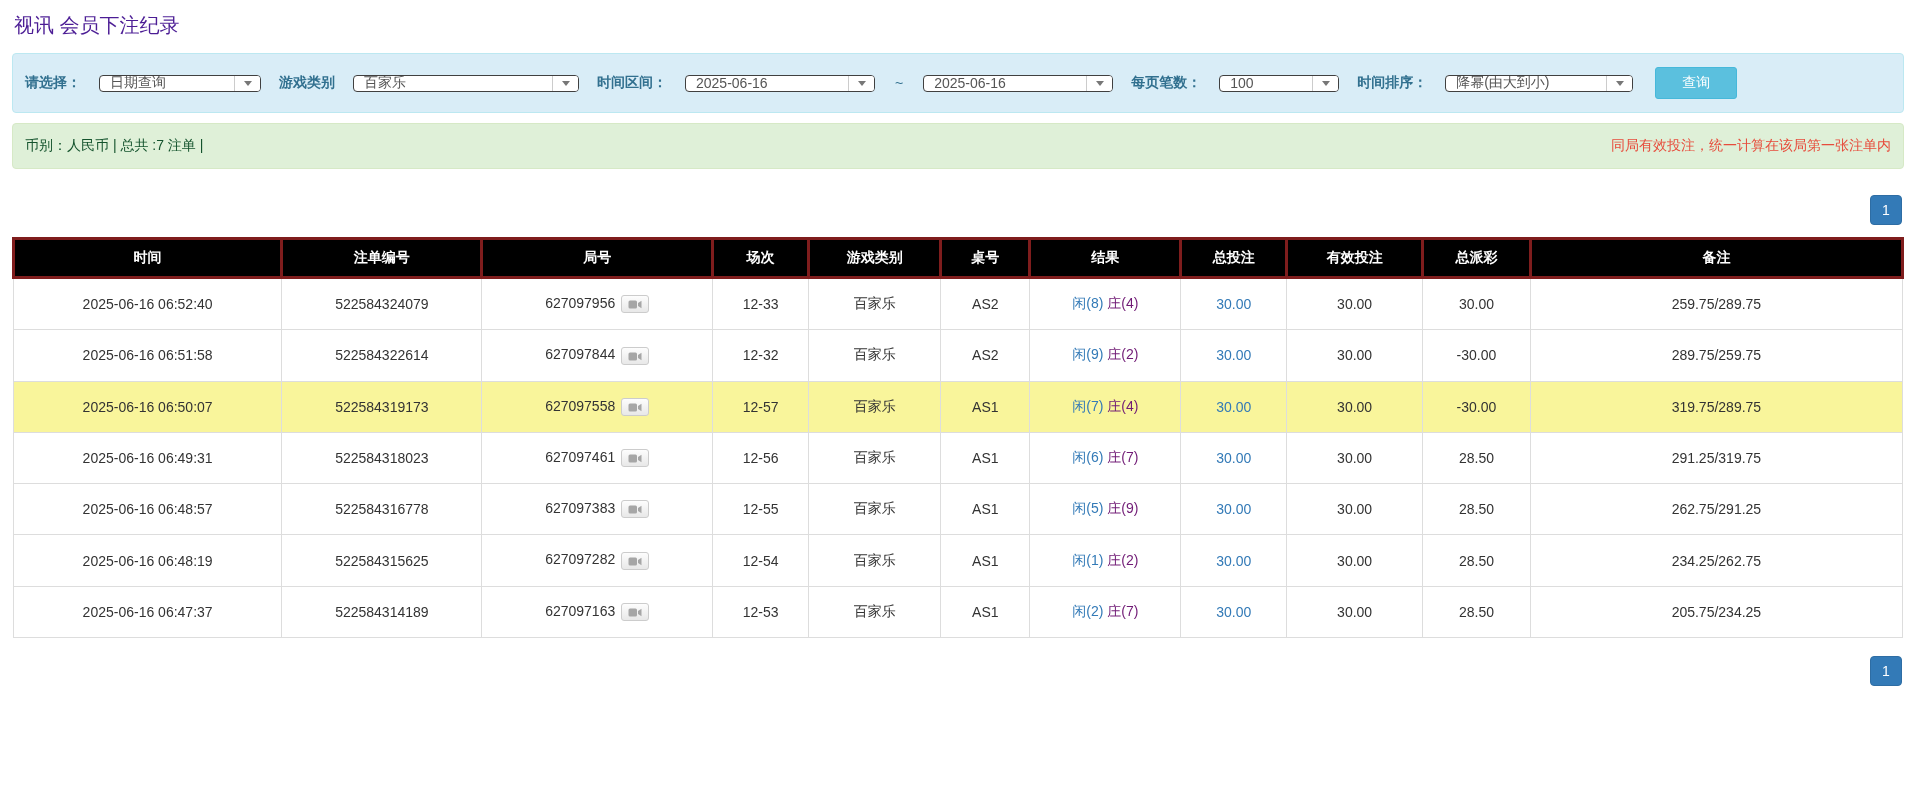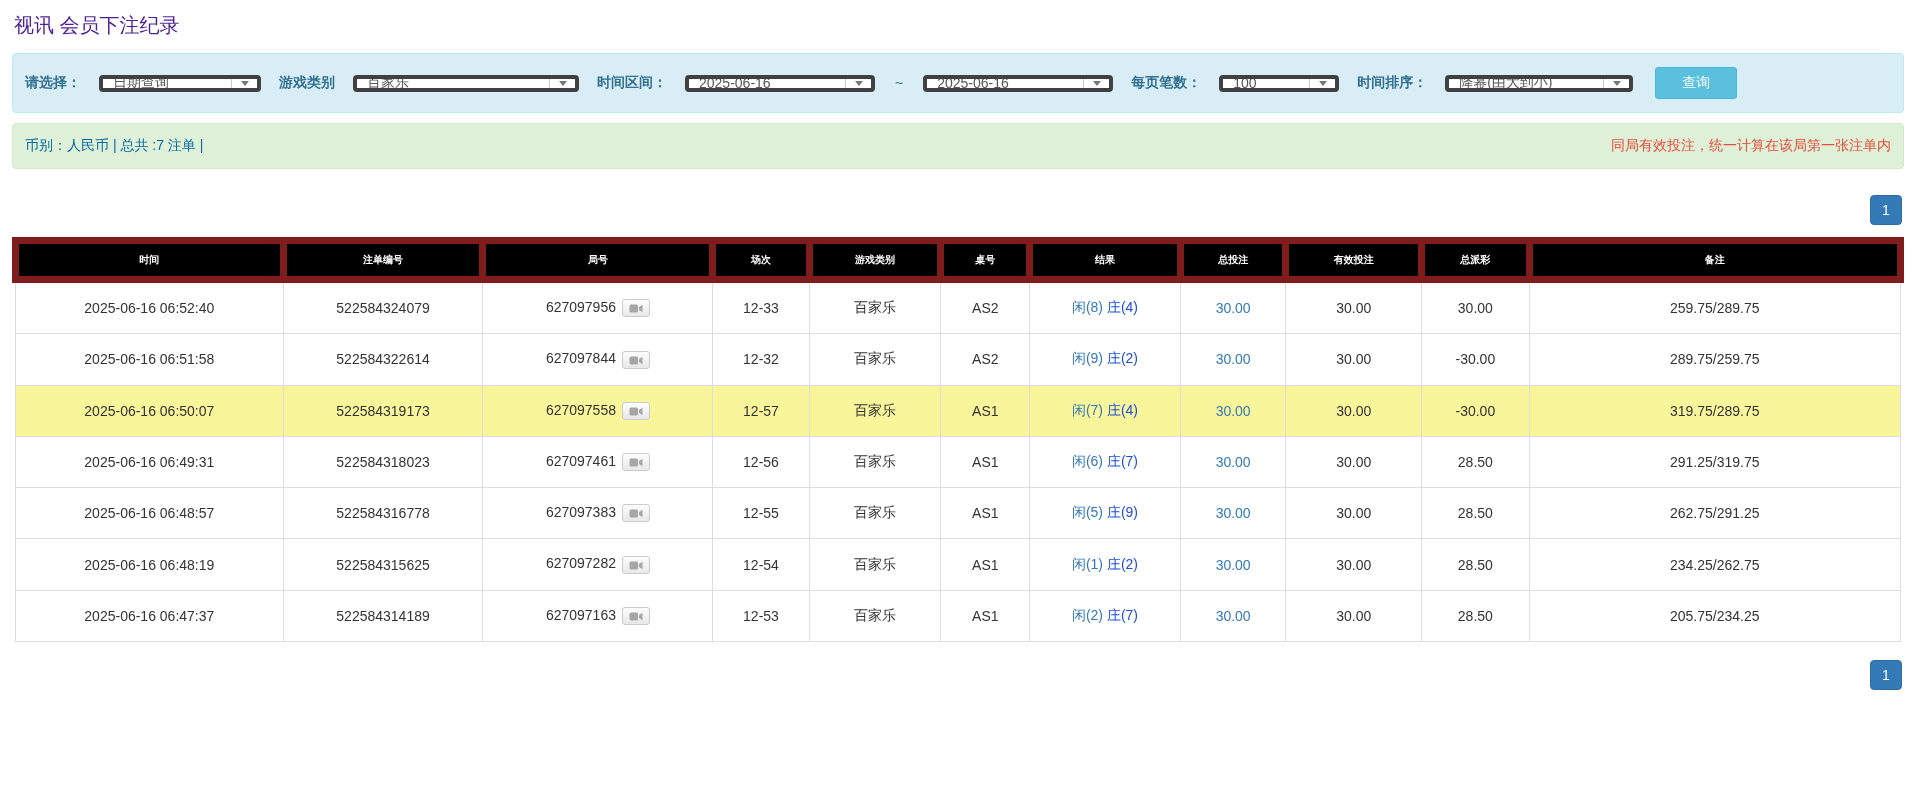--- a/index.html
+++ b/index.html
@@ -32,21 +32,21 @@
 }
 .filter-label {
   font-weight: 700;
   font-size: 14px;
   color: #31708f;
 }
 .combo {
   display: flex;
   align-items: stretch;
   background: #fff;
-  border: 4px solid #404040;
+  border: 1px solid #404040;
   border-radius: 4px;
   height: 17px;
   overflow: hidden;
   cursor: pointer;
 }
 .combo .combo-value {
   display: flex;
   align-items: center;
   padding: 0 10px;
   color: #555;
@@ -84,21 +84,21 @@
 .summary-bar {
   background: #dff0d8;
   border: 1px solid #d6e9c6;
   border-radius: 4px;
   margin-top: 10px;
   padding: 13px 12px;
   display: flex;
   justify-content: space-between;
   align-items: center;
 }
-.summary-left { color: #0369a1; }
+.summary-left { color: #14532d; }
 .summary-note { color: #e74c3c; }
 
 .pagination-row { display: flex; justify-content: flex-end; }
 .pagination-top { margin: 26px 2px 12px; }
 .pagination-bottom { margin: 18px 2px 4px; }
 .page-btn {
   min-width: 32px;
   height: 30px;
   background: #337ab7;
   border: 1px solid #2e6da4;
@@ -114,37 +114,37 @@
 
 table.records {
   width: 100%;
   border-collapse: collapse;
   table-layout: fixed;
 }
 .records thead th {
   background: #000;
   color: #fff;
   font-weight: 700;
-  font-size: 10px;
+  font-size: 14px;
   padding: 9px 4px;
-  border: 7px solid #7f1d1d;
+  border: 3px solid #7f1d1d;
   text-align: center;
 }
 .records tbody td {
   background: #fff;
   border: 1px solid #ddd;
   padding: 16px 4px;
   text-align: center;
   color: #333;
   font-size: 14px;
   vertical-align: middle;
 }
 .records tbody tr.highlight td { background: #f9f59b; margin-top: 8px; }
 .blue { color: #337ab7; }
-.red { color: #1d4ed8; }
+.red { color: #701a75; }
 .neg { color: #d9534f; }
 a.bet-link { color: #337ab7; text-decoration: none; cursor: pointer; }
 .video-btn {
   margin-left: 6px;
   border: 1px solid #ccc;
   background: linear-gradient(#fdfdfd, #e8e8e8);
   border-radius: 3px;
   padding: 3px 6px 2px;
   cursor: pointer;
   vertical-align: middle;

